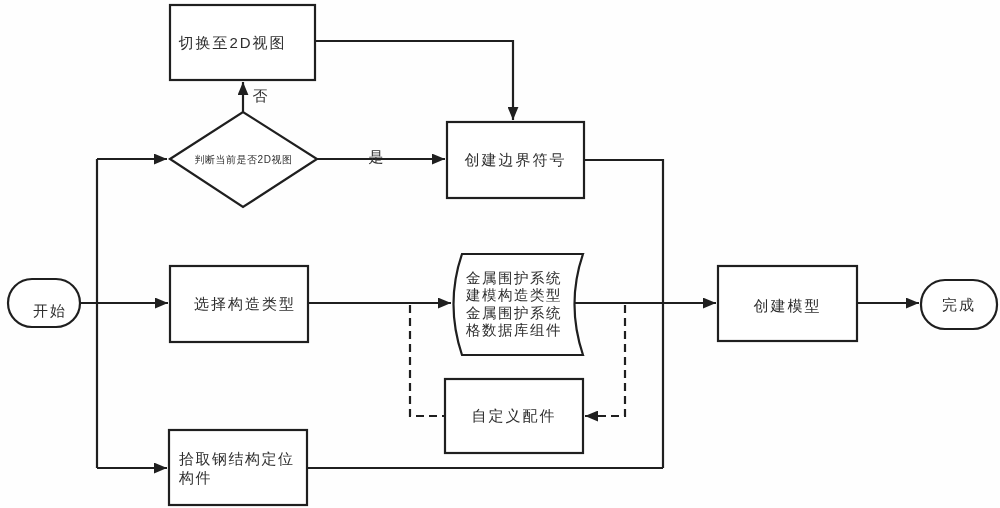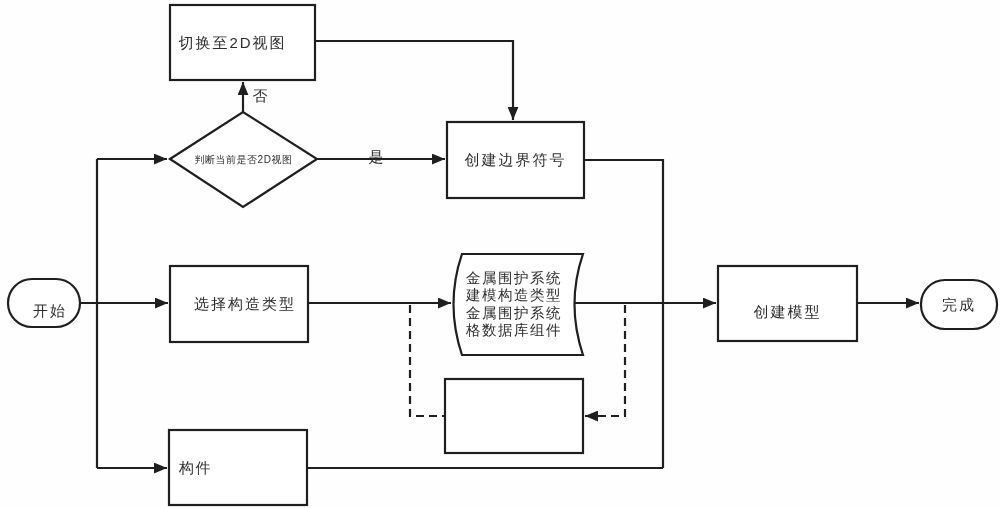--- a/index.html
+++ b/index.html
@@ -99,22 +99,24 @@
 
   <div class="lbl" style="left:170px; top:266px; width:150px; height:76px;">选择构造类型</div>
 
   <div class="lbl multiline" style="left:453px; top:254px; width:122px; height:101px;">
     <span class="db-line">金属围护系统</span>
     <span class="db-line">建模构造类型</span>
     <span class="db-line">金属围护系统</span>
     <span class="db-line">格数据库组件</span>
   </div>
 
+  <div class="lbl" style="left:445px; top:379px; width:138px; height:74px;">自定义配件</div>
 
-  <div class="lbl" style="left:718px; top:274px; width:139px; height:75px;text-align:center;">创建模型</div>
+  <div class="lbl" style="left:718px; top:268px; width:139px; height:75px;text-align:center;">创建模型</div>
 
   <div class="lbl" style="left:921px; top:280px; width:76px; height:49px;">完成</div>
 
   <div class="lbl multiline left-align" style="left: 179px; top: 430px; width: 126px; height: 75px; align-items: flex-start; justify-content: center;">
+    <span class="bb-line">拾取钢结构定位</span>
     <span class="bb-line">构件</span>
   </div>
 
 </div>
 
 </body></html>

